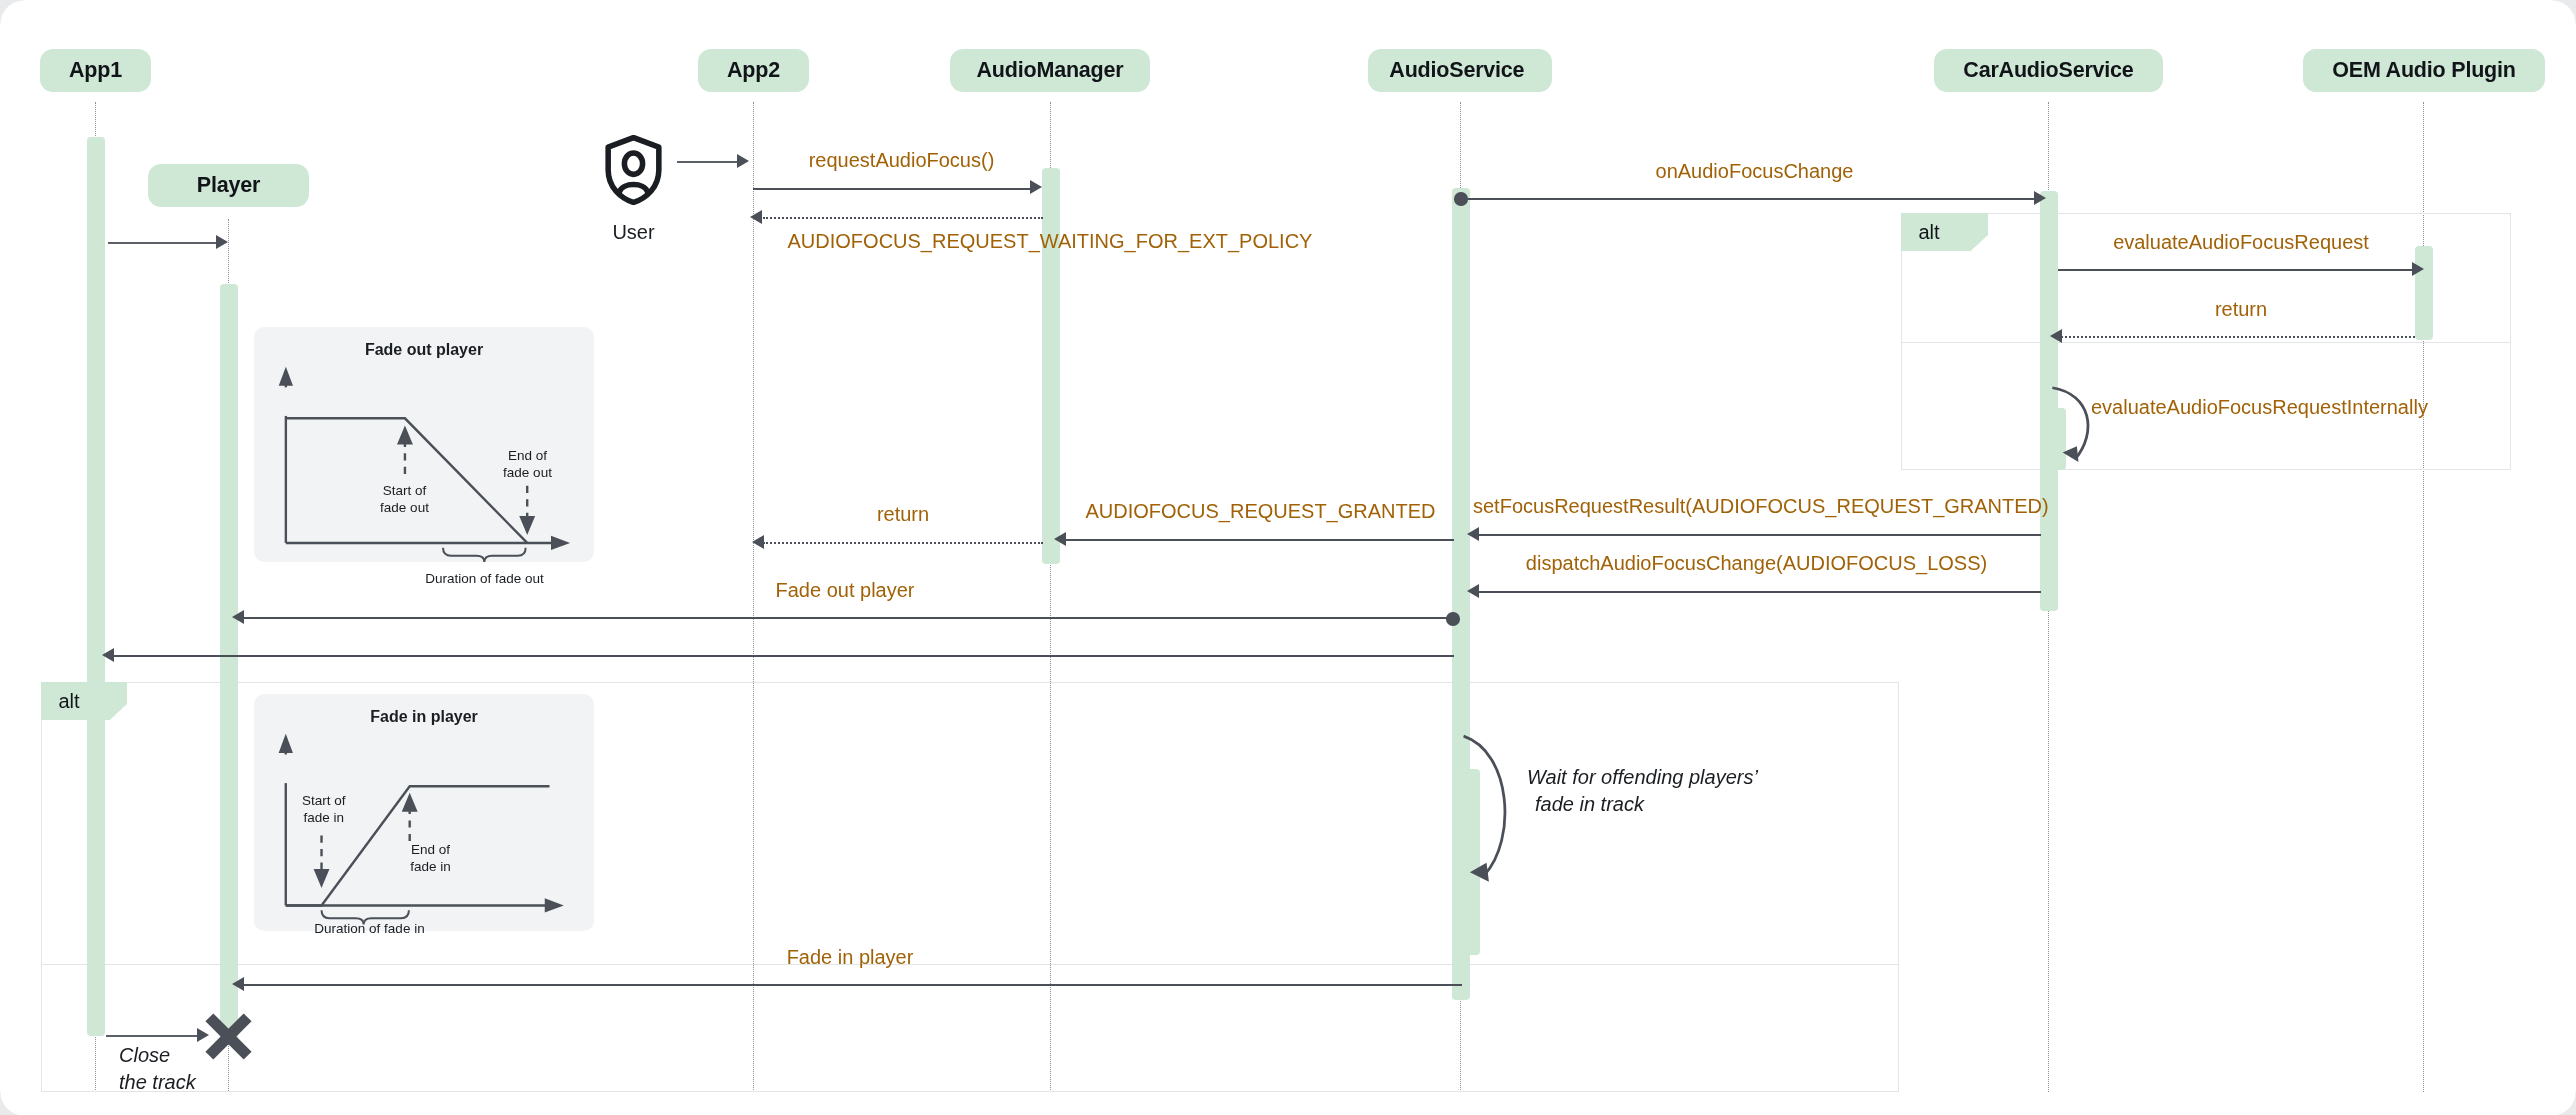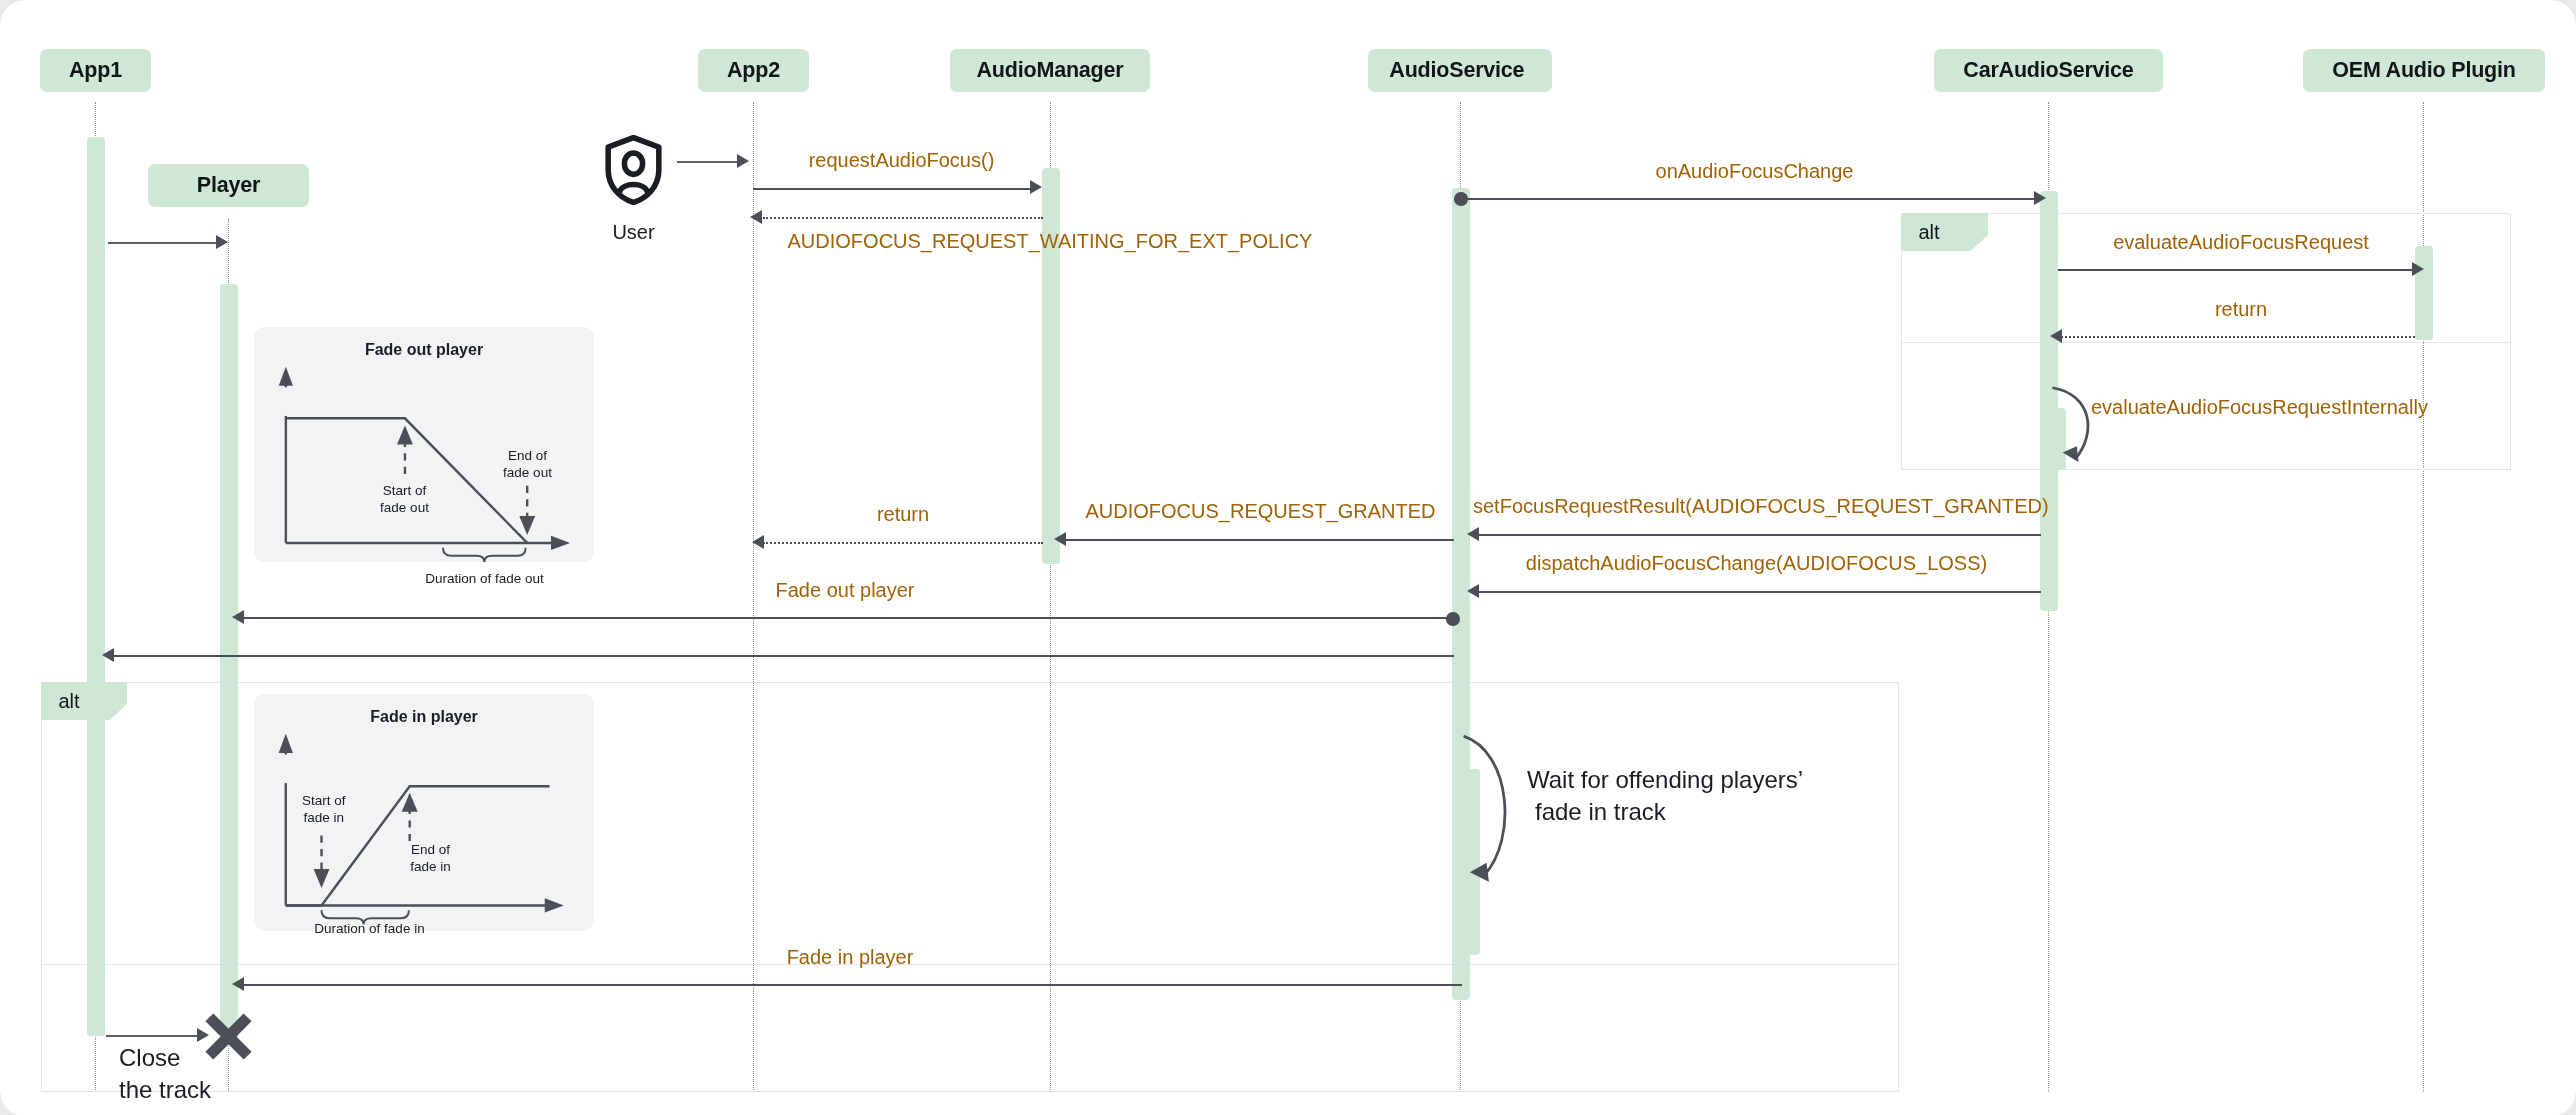--- a/index.html
+++ b/index.html
@@ -37,21 +37,21 @@
   }
   #corner-tl { left:0; top:0;  -webkit-mask-image: radial-gradient(circle 24px at 24px 24px, transparent 0 23px, #000 24px); mask-image: radial-gradient(circle 24px at 24px 24px, transparent 0 23px, #000 24px); }
   #corner-tr { right:0; top:0; -webkit-mask-image: radial-gradient(circle 24px at 0px 24px, transparent 0 23px, #000 24px); mask-image: radial-gradient(circle 24px at 0px 24px, transparent 0 23px, #000 24px); }
   #corner-bl { left:0; bottom:0; -webkit-mask-image: radial-gradient(circle 24px at 24px 0px, transparent 0 23px, #000 24px); mask-image: radial-gradient(circle 24px at 24px 0px, transparent 0 23px, #000 24px); }
   #corner-br { right:0; bottom:0; -webkit-mask-image: radial-gradient(circle 24px at 0px 0px, transparent 0 23px, #000 24px); mask-image: radial-gradient(circle 24px at 0px 0px, transparent 0 23px, #000 24px); }
 
   
   .participant {
     position: absolute;
     background: #cfe8d5;
-    border-radius: 7px;
+    border-radius: 13px;
     color: #111418;
     font-size: 21.5px;
     font-weight: 700;
     display: flex;
     align-items: center;
     justify-content: center;
     letter-spacing: -0.2px;
     white-space: nowrap;
     box-sizing: border-box;
     padding: 0 14.3px;
@@ -177,25 +177,26 @@
   .destroy-x {
     position: absolute;
     z-index: 20;
   }
   .self-loop {
     position: absolute;
     z-index: 11;
   }
   .note-text {
     position: absolute;
-    font-size: 24px;
+    font-size: 20px;
     color: #1a1d21;
     line-height: 1.35;
     z-index: 13;
     white-space: nowrap;
+    font-style: italic;
   }
 </style>
 </head>
 <body>
 
 <div id="canvas">
   <div id="page-frame">
 
     <div class="frag" style="left:1901px; top:213px; width:610px; height:257px;"></div>
     <div class="frag-div" style="left:1901px; top:342px; width:610px;"></div>

